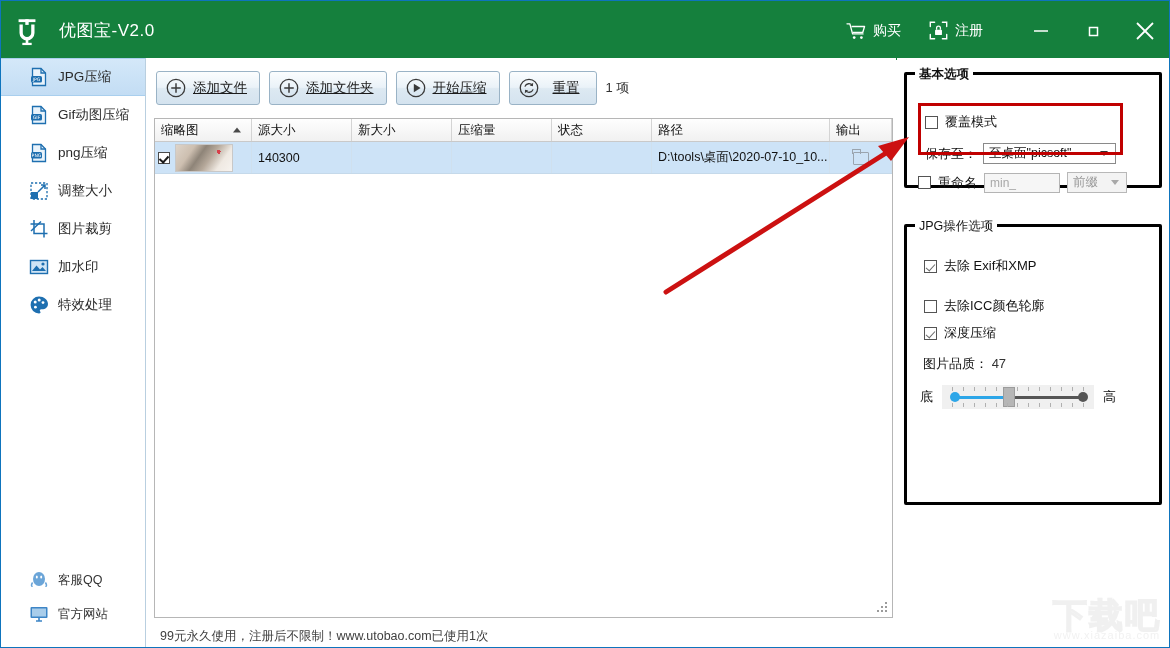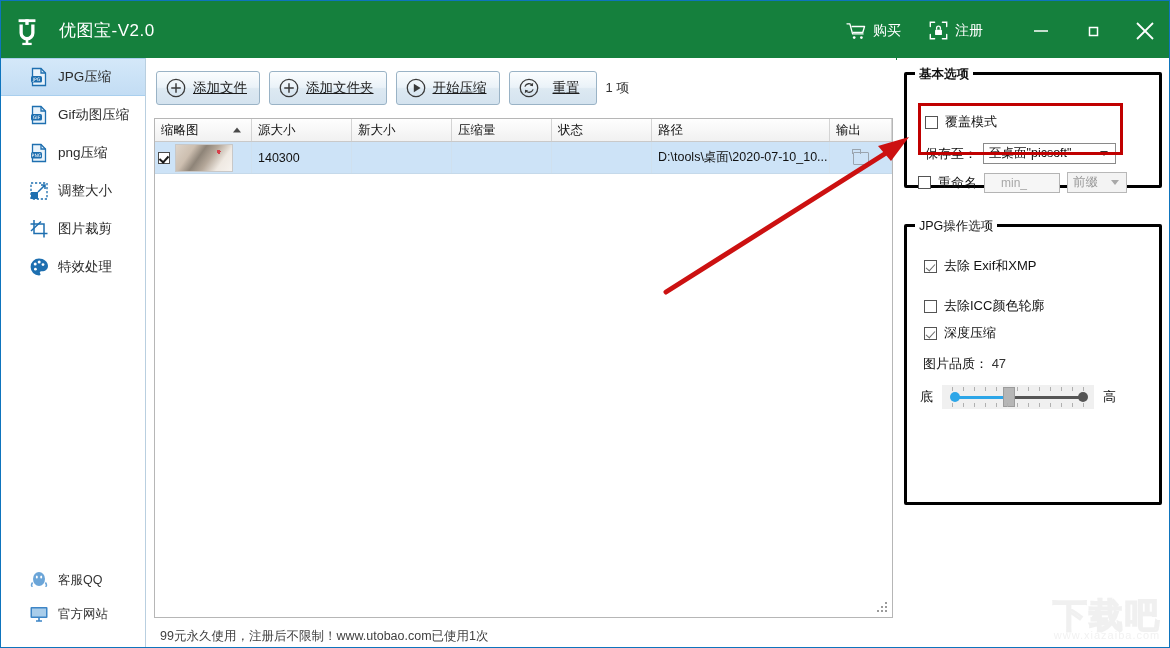--- a/index.html
+++ b/index.html
@@ -200,21 +200,21 @@
     border-right: 4px solid transparent; border-top: 5px solid #333;
     margin-right: 4px;
   }
   .rename-row {
     position: absolute; left: 11px; top: 97px;
     display: flex; align-items: center; gap: 7px;
   }
   .txtinput {
     width: 76px; height: 20px; border: 1px solid #b4b4b4; background: #f6f6f6;
     font-size: 12px; color: #a8a8a8; display: flex; align-items: center;
-    padding-left: 16px;
+    padding-left: 5px;
   }
   .combo.dis {
     width: 60px; border-color: #b8b8b8; background: #f3f3f3; color: #9a9a9a;
   }
   .combo.dis .caret-dn { border-top-color: #a8a8a8; }
 
   .jr { position: absolute; left: 17px; text-align: center; }
   .quality-lbl { position: absolute; left: 16px; top: 128px; font-size: 13px; color: #111; }
   .quality-val { color: #333; }
   .sliderow { position: absolute; left: 13px; top: 158px; display: flex; align-items: center; gap: 9px; }
@@ -363,20 +363,28 @@
 
     <div class="side-item">
       <svg class="side-ico" viewBox="0 0 20 20">
         <path d="M5 1 V14.5 H18.5" fill="none" stroke="#1e6fb0" stroke-width="1.5"></path>
         <path d="M1.5 5 H15 V18.5" fill="none" stroke="#1e6fb0" stroke-width="1.5"></path>
         <path d="M2 12 L12 2.5" fill="none" stroke="#1e6fb0" stroke-width="1.5"></path>
       </svg>
       <span>图片裁剪</span>
     </div>
 
+    <div class="side-item">
+      <svg class="side-ico" viewBox="0 0 20 20">
+        <rect x="1.5" y="3.5" width="17" height="13" fill="#cfe4f5" stroke="#1e6fb0" stroke-width="1.4"></rect>
+        <path d="M3 14 L7.5 8.5 L11 12.5 L13.5 10 L17 14 Z" fill="#1e6fb0"></path>
+        <circle cx="14" cy="7" r="1.6" fill="#1e6fb0"></circle>
+      </svg>
+      <span>加水印</span>
+    </div>
 
     <div class="side-item">
       <svg class="side-ico" viewBox="0 0 20 20">
         <path d="M10 1.6 A8.4 8.4 0 1 0 10 18.4 c1.6 0 1.9-1.2 1.2-2 -.8-1 -.2-2.2 1.1-2.2 h1.9 A5.2 5.2 0 0 0 19 9 C19 4.8 14.9 1.6 10 1.6 Z" fill="#1e6fb0"></path>
         <circle cx="6.2" cy="7" r="1.5" fill="#fff"></circle>
         <circle cx="10.2" cy="5" r="1.5" fill="#fff"></circle>
         <circle cx="14" cy="7.6" r="1.4" fill="#fff"></circle>
         <circle cx="6.4" cy="12.2" r="1.4" fill="#fff"></circle>
       </svg>
       <span>特效处理</span>

